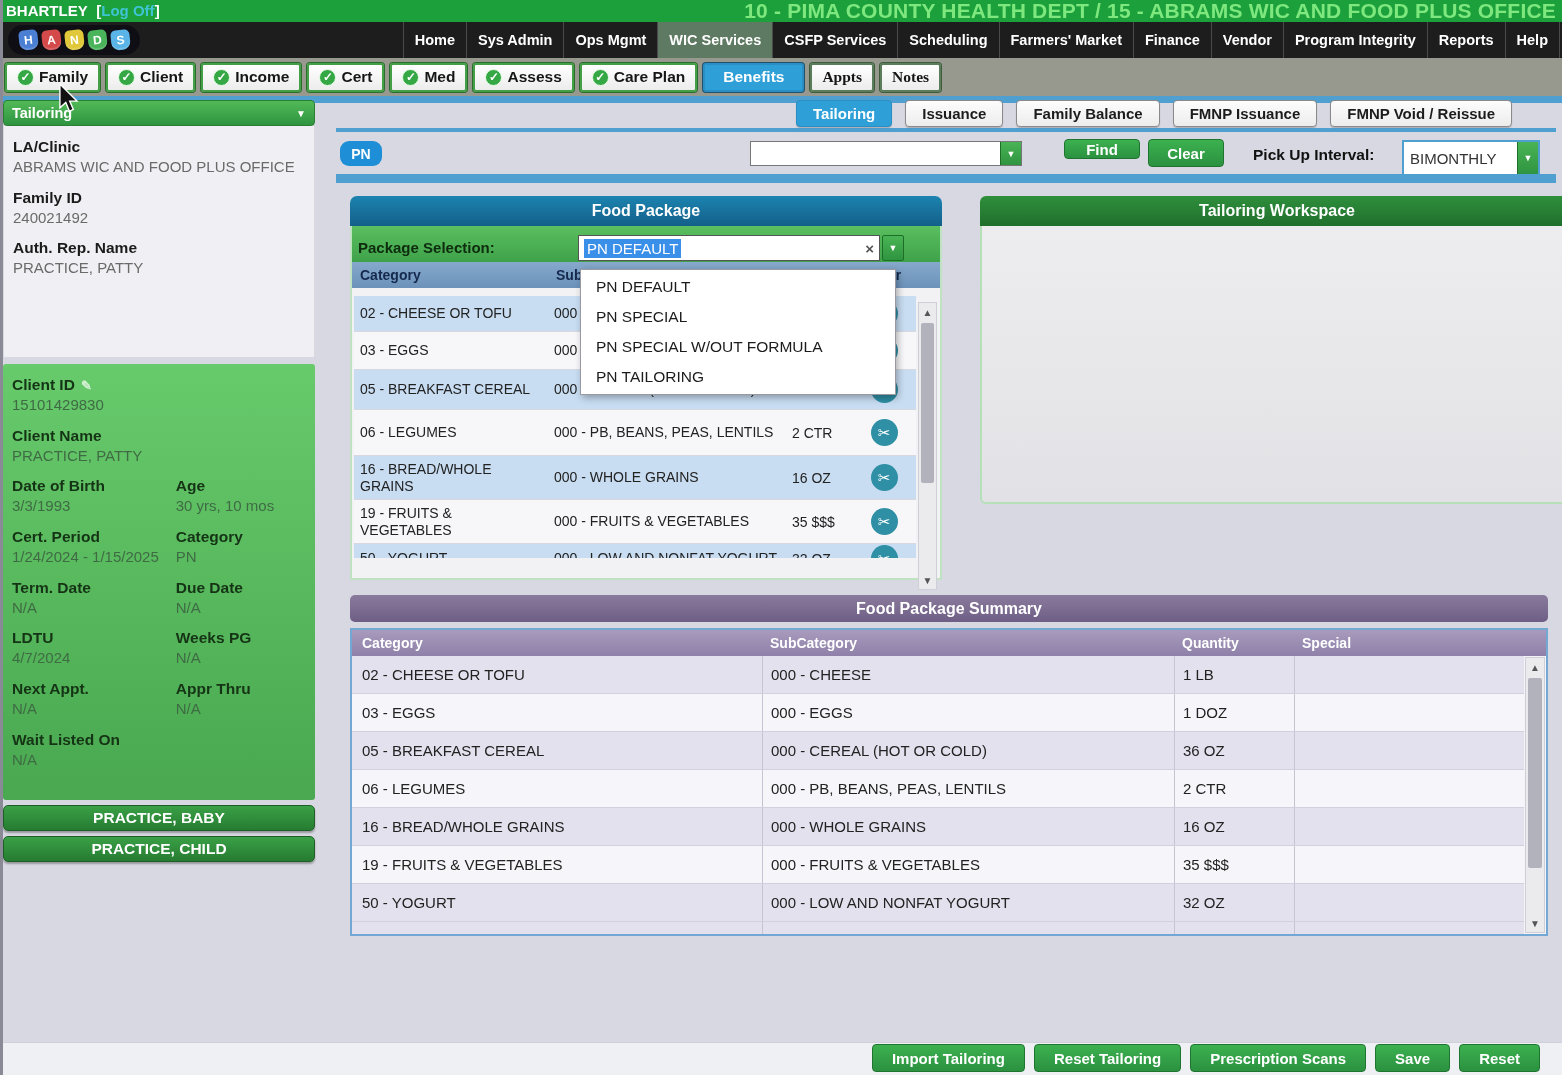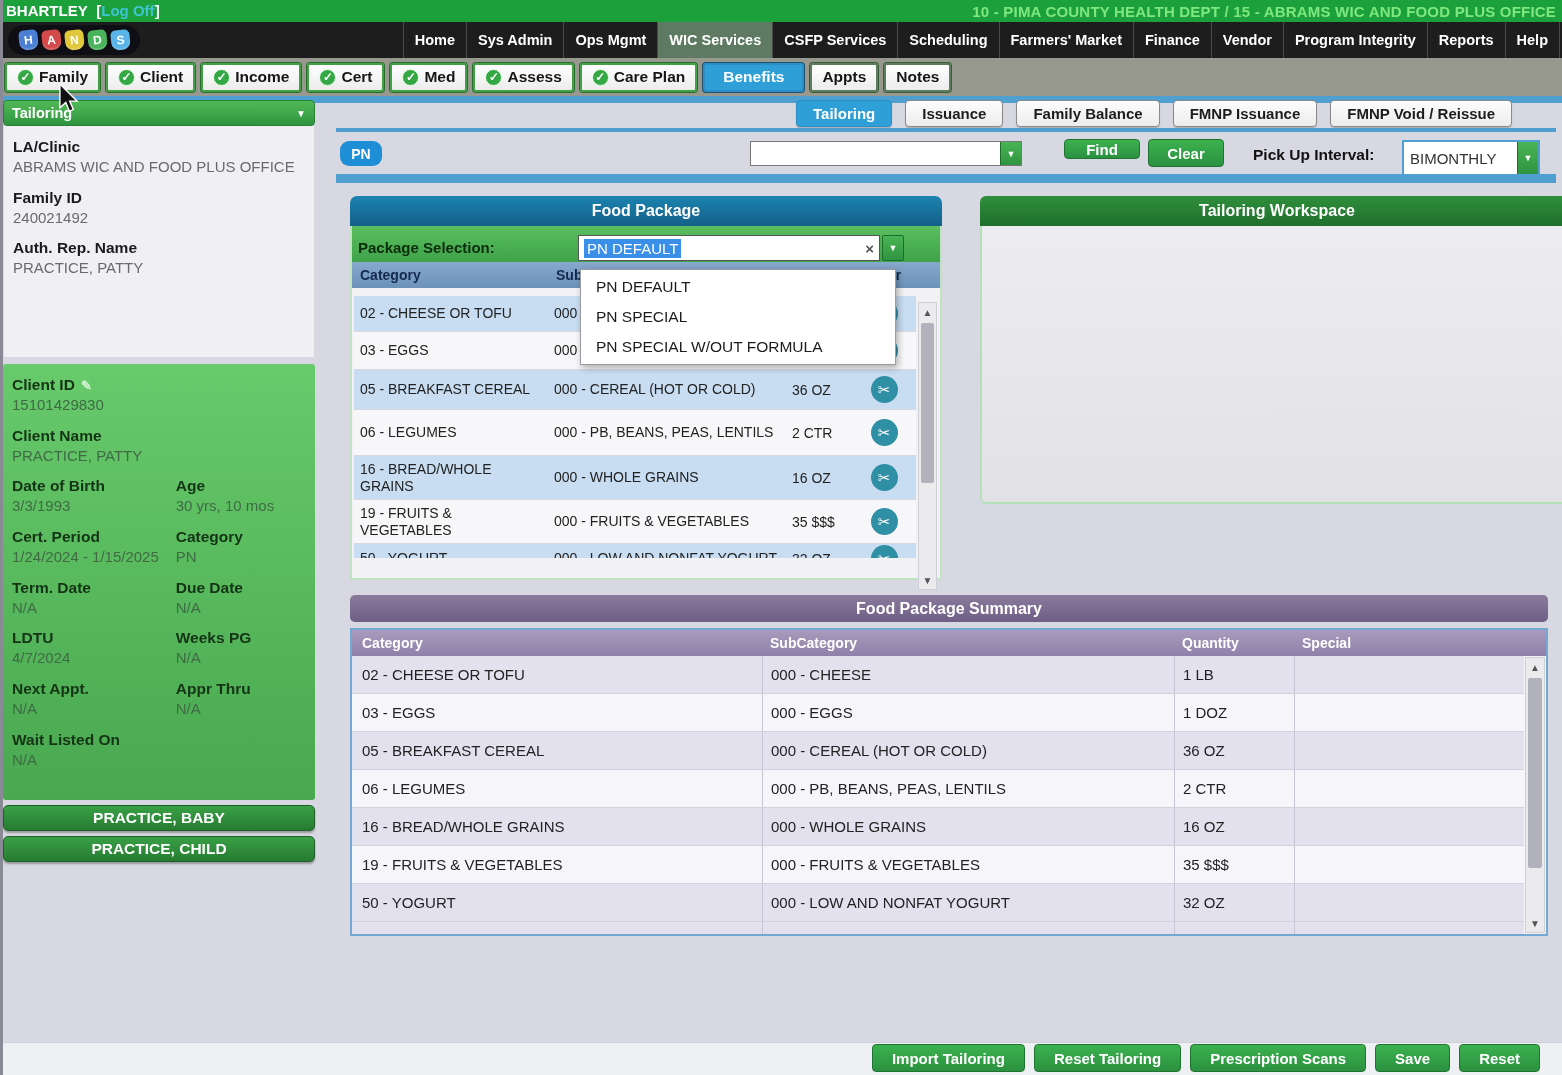--- a/index.html
+++ b/index.html
@@ -6,21 +6,21 @@
   body { background:#b0b0b8; font-family:"Liberation Sans", sans-serif; }
   .screen { position:relative; width:1562px; height:1075px; overflow:hidden;
             background:#d8d8e2; font-family:"Liberation Sans", sans-serif; }
   .edge-left{position:absolute;left:0;top:0;width:3px;height:100%;background:#8a8a96;z-index:70;}
 
   
   .titlebar{position:absolute;left:0;top:0;width:100%;height:22px;background:#1ca03c;
     display:flex;justify-content:space-between;align-items:center;padding:0 6px;z-index:10;}
   .tb-user{color:#fff;font-weight:bold;font-size:15px;}
   .tb-logoff{color:#3fc4d4;font-weight:bold;font-size:15px;}
-  .tb-office{color:#7ee87e;font-weight:bold;font-size:15px;letter-spacing:.2px;}
+  .tb-office{color:#7ee87e;font-weight:bold;font-size:21px;letter-spacing:.2px;}
 
   
   .menubar{position:absolute;left:0;top:22px;width:100%;height:36px;background:#1d1d1d;z-index:10;}
   .logo{position:absolute;left:8px;top:3px;width:132px;height:30px;background:#0e0e14;
     border-radius:15px;display:flex;align-items:center;justify-content:center;gap:4px;}
   .logo-letter{width:19px;height:20px;border-radius:5px 5px 8px 8px;color:#fff;font-weight:bold;
     font-size:12px;display:flex;align-items:center;justify-content:center;transform:rotate(-6deg);
     box-shadow:0 -2px 0 rgba(255,255,255,.15) inset;}
   .menu{position:absolute;right:2px;top:0;height:36px;display:flex;}
   .menu-item{padding:0 11px;line-height:36px;color:#fff;font-weight:bold;font-size:14.5px;
@@ -30,21 +30,21 @@
 
   
   .module-tabs{position:absolute;left:0;top:58px;width:100%;height:38px;background:#97998f;
     display:flex;align-items:center;gap:6px;padding-left:5px;z-index:10;}
   .mtab{height:29px;background:linear-gradient(#ffffff,#ececec);border:2px solid #43a047;
     border-radius:3px;display:flex;align-items:center;gap:5px;padding:0 10px;font-weight:bold;
     font-size:15.5px;color:#161616;box-shadow:0 0 0 1px #2a6e2d;white-space:nowrap;}
   .mtab .chk{width:17px;height:17px;border-radius:50%;background:#35a845;color:#fff;font-size:12px;
     display:flex;align-items:center;justify-content:center;border:1px solid #e8ffe8;}
   .mtab.active{background:#2f9fd8;color:#fff;border-color:#2a8fc4;box-shadow:0 0 0 1px #20506e;padding:0 18px;}
-  .mtab.plain{border-color:#5b7d5b;box-shadow:0 0 0 1px #3c5c3c;}
+  .mtab.plain{border-color:#5b7d5b;box-shadow:0 0 0 1px #3c5c3c;font-family:Liberation Serif, serif;}
   .strip-top{position:absolute;left:0;top:96px;width:100%;height:7px;background:#4f9fd0;z-index:9;}
 
   
   .sidebar{position:absolute;left:3px;top:100px;width:312px;z-index:20;}
   .side-header{height:26px;background:linear-gradient(#52b957,#2f9440);border:1px solid #2a7f33;
     border-radius:4px;color:#fff;font-weight:bold;font-size:14.5px;display:flex;align-items:center;padding:0 8px;}
   .side-header .arr{margin-left:auto;font-size:10px;}
   .side-panel-gray{background:#f0eff3;border:1px solid #d8d8de;border-top:none;padding:12px 9px 4px;min-height:232px;}
   .field{margin-bottom:13px;}
   .f-label{font-weight:bold;font-size:15.5px;color:#1b1b1b;}
@@ -425,20 +425,21 @@
 
   <div class="workspace">
     <div class="ws-header">Tailoring Workspace</div>
     <div class="ws-body"></div>
   </div>
 
   <div class="pkg-dropdown" id="pkgDropdown">
       <div class="pkg-option">PN DEFAULT</div>
       <div class="pkg-option">PN SPECIAL</div>
       <div class="pkg-option">PN SPECIAL W/OUT FORMULA</div>
+      <div class="pkg-option">PN TAILORING</div>
     </div>
 
   <div class="summary">
     <div class="sum-title">Food Package Summary</div>
     <div class="sum-table">
       <div class="sum-thead" id="sumHead">
           <div class="th" style="width: 410px; padding-left: 10px;">Category</div>
           <div class="th" style="width: 412px; padding-left: 8px;">SubCategory</div>
           <div class="th" style="width: 120px; padding-left: 8px;">Quantity</div>
           <div class="th" style="flex: 1 1 0%; padding-left: 8px;">Special</div>

